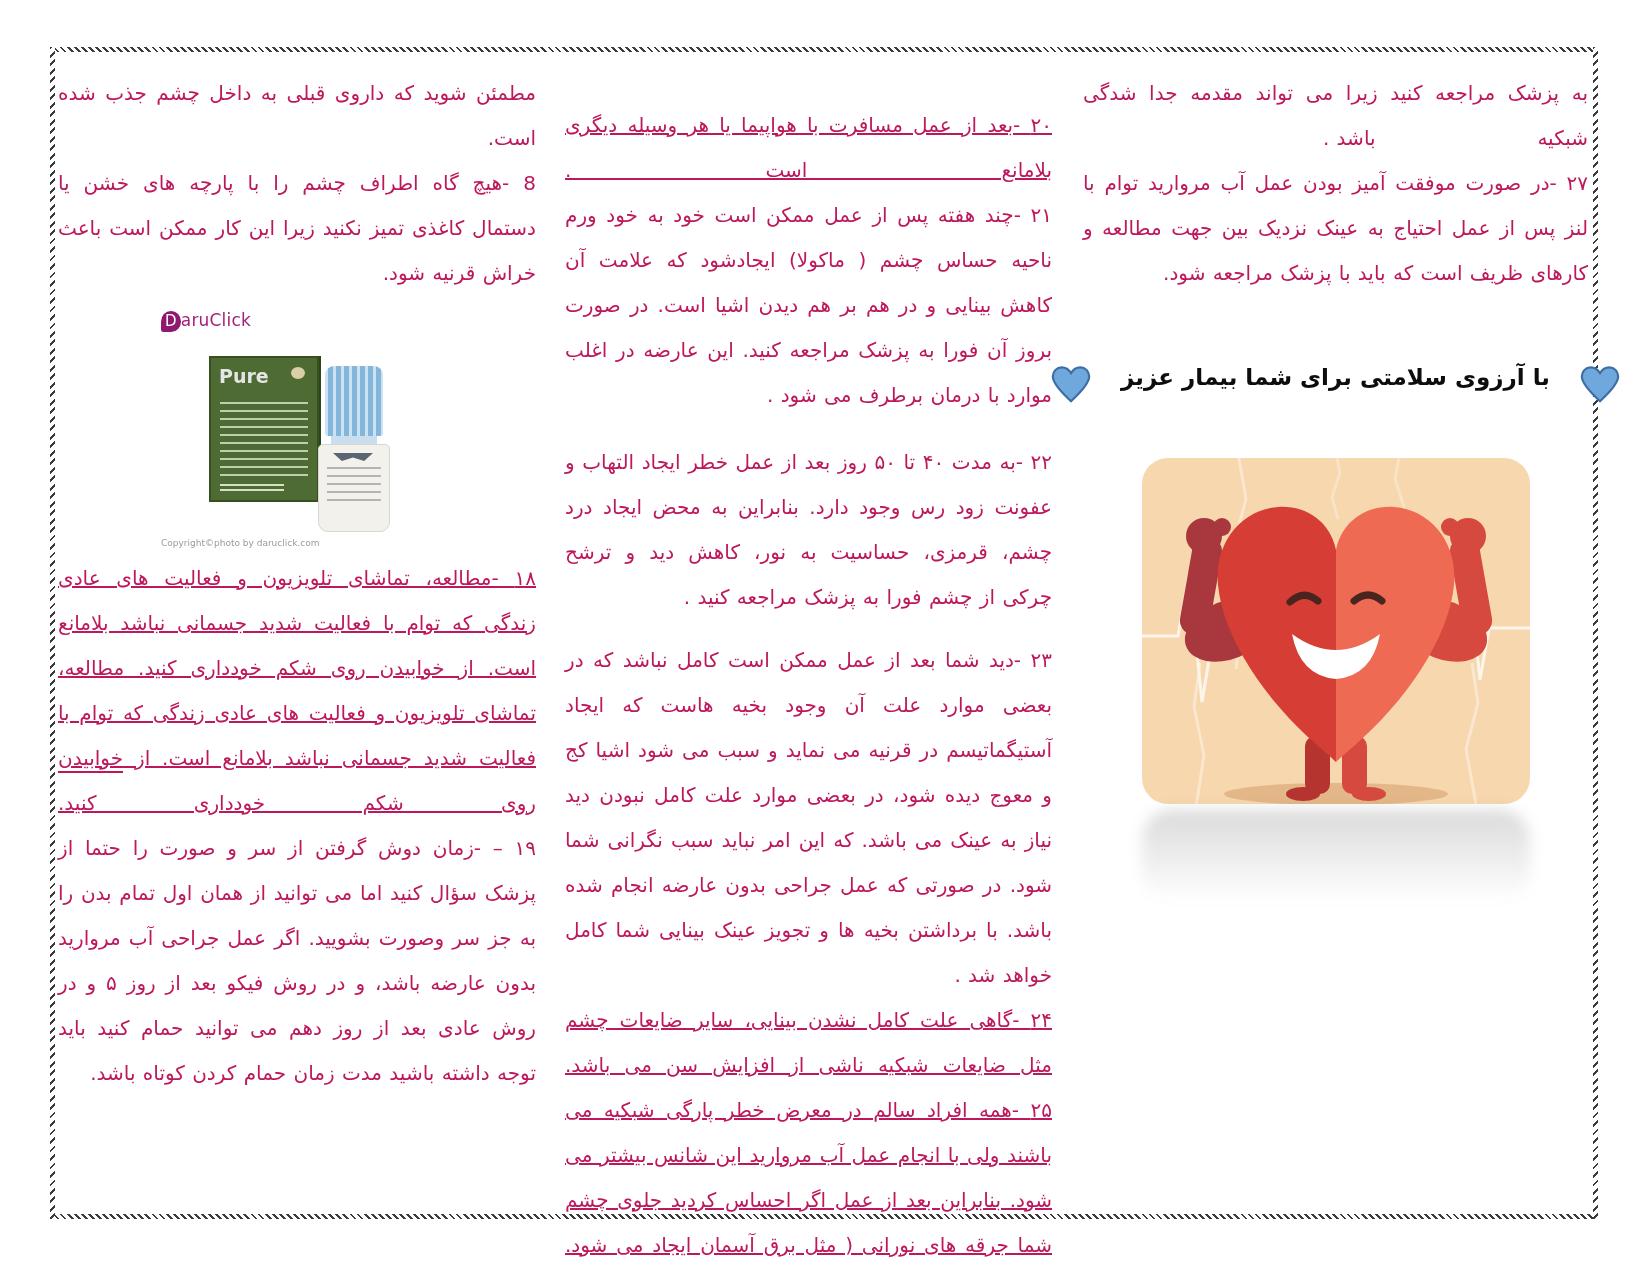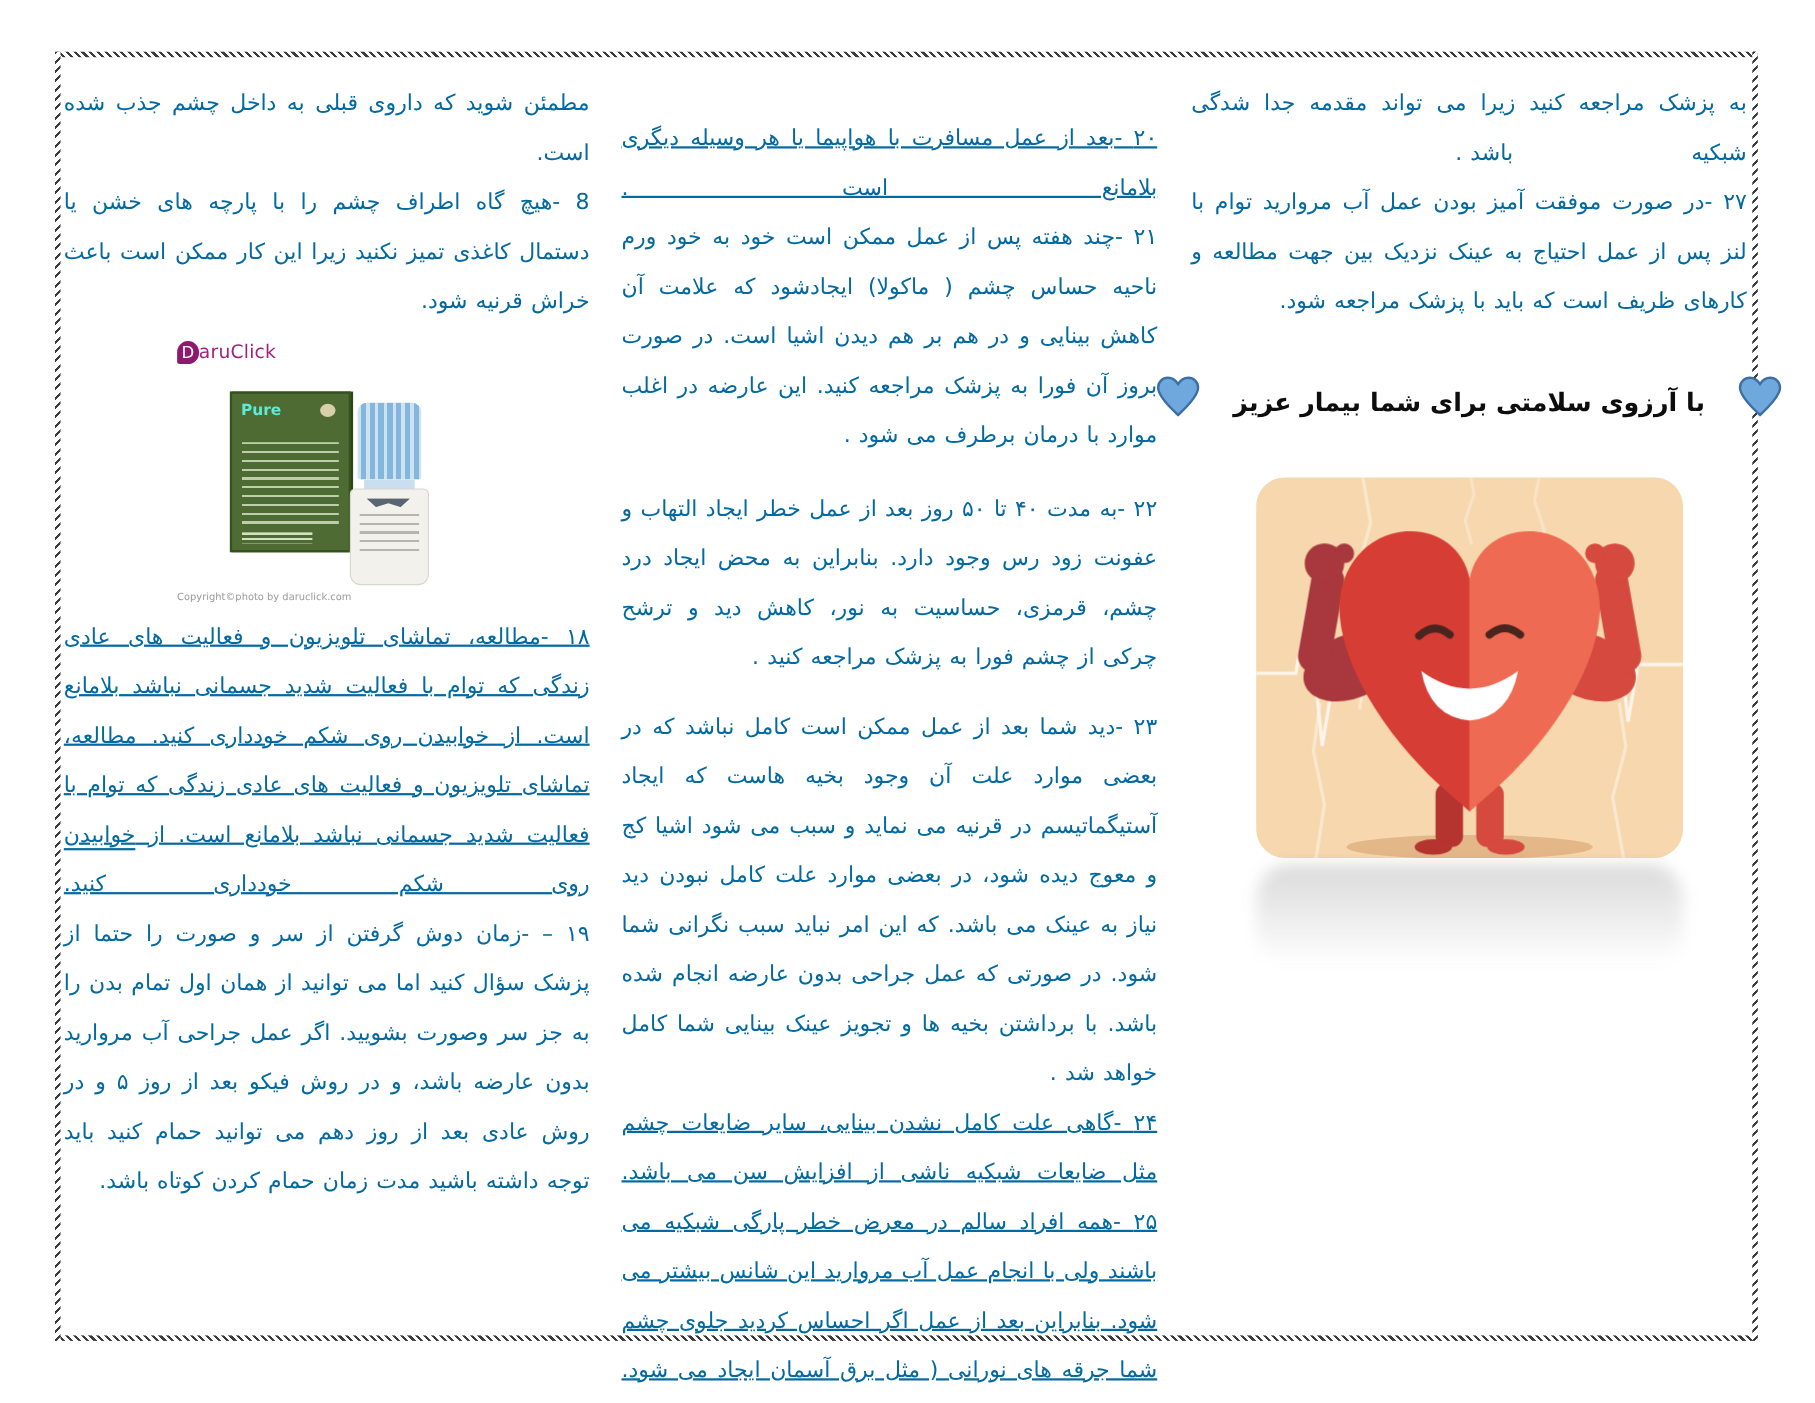--- a/index.html
+++ b/index.html
@@ -14,47 +14,47 @@
   .edge.bottom{left:0;right:0;bottom:0;height:5px;}
   .edge.left{top:0;bottom:0;left:0;width:5px;background:repeating-linear-gradient(135deg,#3b3b3b 0 2px,#ffffff 2px 6px);}
   .edge.right{top:0;bottom:0;right:0;width:5px;background:repeating-linear-gradient(135deg,#3b3b3b 0 2px,#ffffff 2px 6px);}
 
   .col{position:absolute;top:24px;direction:rtl;}
   .col-right{left:1033px;width:505px;}
   .col-middle{left:515px;width:487px;top:56px;}
   .col-left{left:8px;width:478px;}
 
   .para{
-    margin:0;font-size:20px;line-height:45px;color:#0369a1;
+    margin:0;font-size:20px;line-height:45px;color:#be185d;
     text-align:justify;word-spacing:1px;
   }
   .jl{text-align-last:justify;text-decoration:underline;}
   .u{text-decoration:underline;text-underline-offset:6px;}
   .mt1{margin-top:22px;}
   .mt2{margin-top:18px;}
 
   
-  .blessing-row{display:flex;align-items:flex-end;justify-content:center;gap:28px;margin-top:44px;}
+  .blessing-row{display:flex;align-items:flex-start;justify-content:center;gap:28px;margin-top:68px;}
   .blessing-text{font-weight:bold;font-size:23px;color:#0d0d0d;white-space:nowrap;}
   .bheart{width:44px;height:40px;flex:0 0 auto;}
 
   
   .illus{width:388px;height:346px;margin:54px auto 0;background:#f7d7ae;border-radius:26px;position:relative;overflow:hidden;}
   .illus svg{position:absolute;left:0;top:0;}
   .reflection{width:388px;height:92px;margin:6px auto 0;border-radius:30px;
     background:linear-gradient(180deg,rgba(70,70,70,0.20),rgba(255,255,255,0));
     filter:blur(7px);}
 
   
   .photo{width:300px;height:238px;margin:14px auto 8px;position:relative;direction:ltr;}
   .logo{position:absolute;top:0px;left:14px;font-size:17px;font-weight:normal;color:#a2217c;letter-spacing:0.2px;}
   .logo .logo-d{color:#ffffff;background:#8d1a6e;border-radius:50% 50% 50% 12%;padding:1px 4px 2px;font-size:15px;}
   .product{position:absolute;left:62px;top:46px;width:210px;height:162px;}
   .pbox{position:absolute;left:0;top:0;width:106px;height:142px;background:#4e6b33;border:2px solid #365020;box-shadow:2px 0 0 #2e4419;}
-  .pbox .pure{display:block;color:#5eead4;font-weight:bold;font-size:14px;padding:7px 8px 0;}
+  .pbox .pure{display:block;color:#e5e5e5;font-weight:bold;font-size:19px;padding:7px 8px 0;}
   .pbox .dot{position:absolute;right:12px;top:9px;width:14px;height:12px;background:#d9cfa8;border-radius:50%;}
   .pbox .lines{position:absolute;left:9px;right:9px;top:44px;height:78px;
     background:repeating-linear-gradient(180deg,rgba(228,238,212,0.75) 0 2px,rgba(0,0,0,0) 2px 8px);}
   .pbox .foot{position:absolute;left:9px;bottom:6px;width:60%;height:10px;
     background:repeating-linear-gradient(180deg,rgba(228,238,212,0.9) 0 2px,rgba(0,0,0,0) 2px 5px);}
   .bottle{position:absolute;left:102px;top:10px;width:86px;}
   .cap{width:58px;height:70px;margin:0 auto;border-radius:9px 9px 3px 3px;background:#8fc0e6;
     background-image:repeating-linear-gradient(90deg,rgba(255,255,255,0.55) 0 3px,rgba(40,90,130,0.10) 3px 8px);}
   .neck{width:46px;height:9px;margin:0 auto;background:#c9dff0;}
   .bbody{width:70px;height:86px;margin:-1px auto 0;background:#f2f1ec;border:1px solid #d8d6cf;border-radius:5px 5px 10px 10px;position:relative;}

